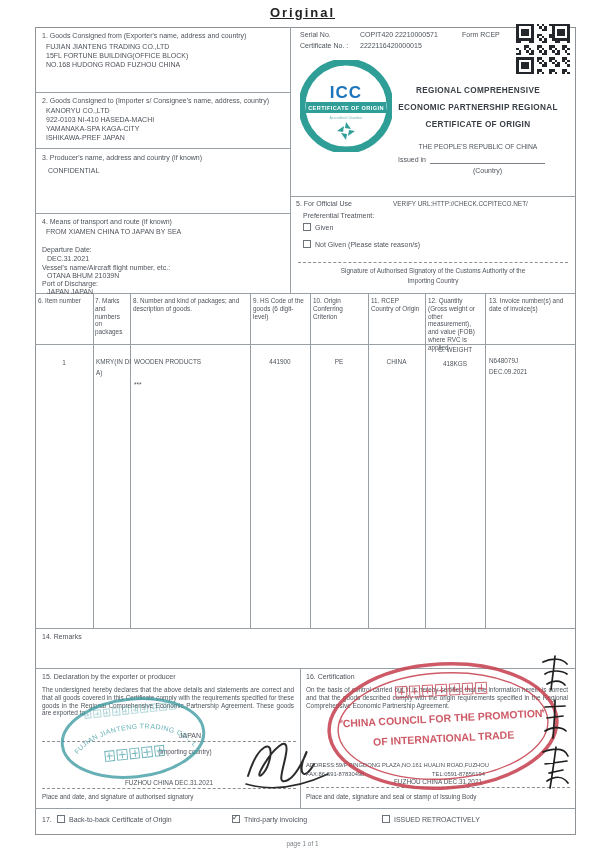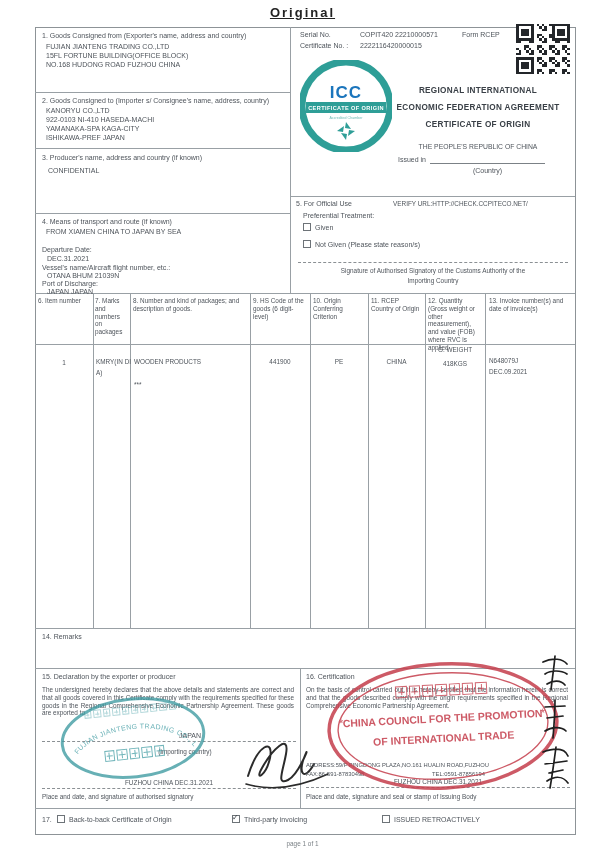--- a/index.html
+++ b/index.html
@@ -555,22 +555,22 @@
       <text x="46" y="59" text-anchor="middle" font-size="3.6" fill="#6fbcb6" data-name="badge-sub-text">Accredited Chamber</text>
       <g transform="translate(46,71)" fill="#2e9e97" data-name="pinwheel-icon">
         <path d="M0,-9 L5,-2 L-1,-3 Z"></path>
           <path d="M9,0 L2,5 L3,-1 Z"></path>
         <path d="M0,9 L-5,2 L1,3 Z"></path>
           <path d="M-9,0 L-2,-5 L-3,1 Z"></path>
       </g>
     </svg>
   </div>
 
-  <div class="abs ctr bold" style="left:385px;top:86px;width:186px;font-size:8.2px;letter-spacing:0.3px;" data-name="title-line-1">REGIONAL INTERNATIONAL</div>
-  <div class="abs ctr bold" style="left:385px;top:103px;width:186px;font-size:8.2px;letter-spacing:0.3px;" data-name="title-line-2">ECONOMIC FEDERATION AGREEMENT</div>
+  <div class="abs ctr bold" style="left:385px;top:86px;width:186px;font-size:8.2px;letter-spacing:0.3px;" data-name="title-line-1">REGIONAL COMPREHENSIVE</div>
+  <div class="abs ctr bold" style="left:385px;top:103px;width:186px;font-size:8.2px;letter-spacing:0.3px;" data-name="title-line-2">ECONOMIC PARTNERSHIP REGIONAL</div>
   <div class="abs ctr bold" style="left:385px;top:120px;width:186px;font-size:8.2px;letter-spacing:0.3px;" data-name="title-line-3">CERTIFICATE OF ORIGIN</div>
   <div class="abs ctr" style="left:385px;top:143px;width:186px;font-size:6.8px;" data-name="title-country">THE PEOPLE'S REPUBLIC OF CHINA</div>
   <div class="abs t" style="left:398px;top:155px;" data-name="issued-in-label">Issued in</div>
   <div class="hl" style="left:430px;top:163px;width:115px;background:#7b8186;" data-name="issued-in-line"></div>
   <div class="abs ctr t" style="left:430px;top:166px;width:115px;" data-name="country-caption">(Country)</div>
 
   <div class="abs t" style="left:296px;top:199px;" data-name="box5-label">5. For Official Use</div>
   <div class="abs s" style="left:393px;top:200px;" data-name="verify-url">VERIFY URL:HTTP://CHECK.CCPITECO.NET/</div>
   <div class="abs t" style="left:303px;top:211px;" data-name="preferential-label">Preferential Treatment:</div>
   <div class="abs t" style="left:303px;top:223px;" data-name="given-option"><span class="cb" data-name="given-checkbox"></span><span data-name="given-label">Given</span></div>

